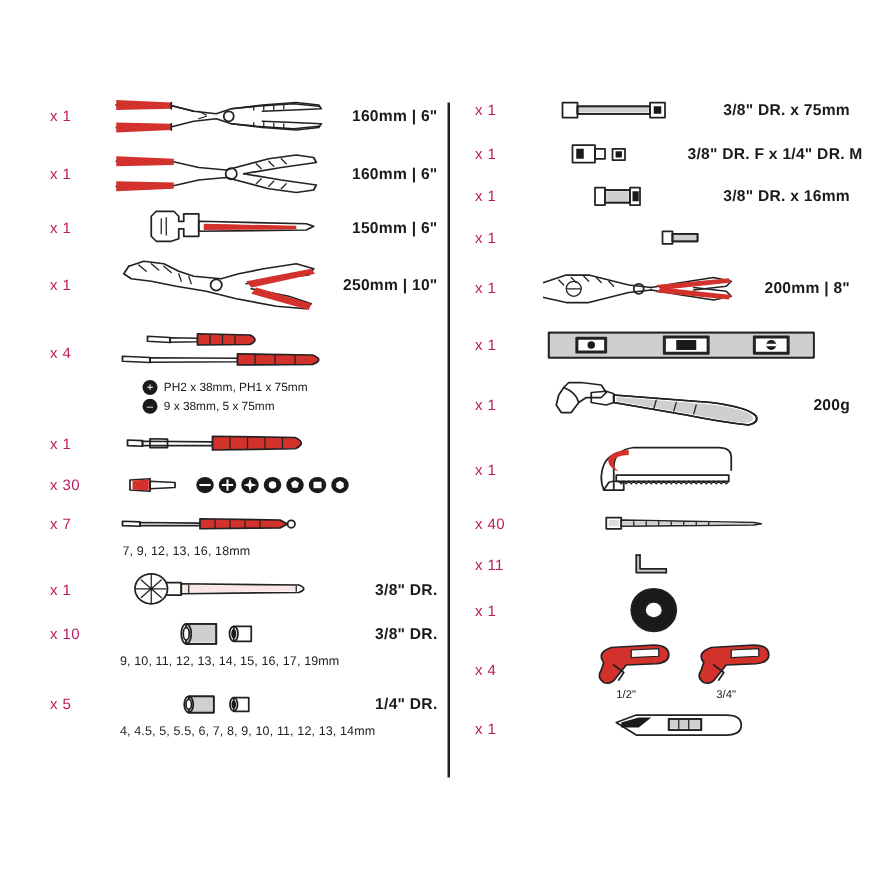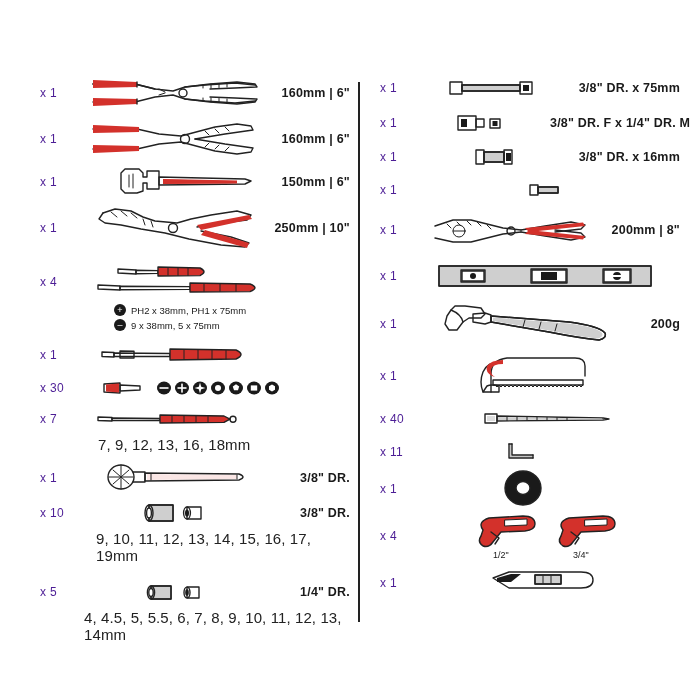--- a/index.html
+++ b/index.html
@@ -25,42 +25,42 @@
   .row{
     position:relative;
     display:flex;
     align-items:center;
     margin-bottom:0;
   }
   .qty{
     width:34px;
     font-size:12px;
     letter-spacing:.3px;
-    color:#4c1d95;
+    color:#be185d;
     flex:0 0 34px;
     text-align:left;
   }
   .art{
     flex:1 1 auto;
     display:flex;
     align-items:center;
     justify-content:center;
     min-height:30px;
   }
   .spec{
     font-size:12.5px;
     font-weight:bold;
     letter-spacing:.2px;
     text-align:right;
     white-space:nowrap;
     flex:0 0 auto;
     padding-left:6px;
   }
   .subnote{
-    font-size:15px;
+    font-size:10px;
     color:#222;
     margin:1px 0 0 78px;
     letter-spacing:.1px;
   }
   .bitnote{
     display:flex;align-items:center;gap:5px;
     font-size:9.5px;margin:2px 0 0 74px;
   }
   .bitnote .glyph{
     width:12px;height:12px;border-radius:50%;
@@ -283,21 +283,21 @@
           <ellipse class="ln" cx="62" cy="14.5" rx="3.6" ry="6.5"></ellipse>
           <ellipse class="wht" cx="62" cy="14.5" rx="2.2" ry="4"></ellipse>
           <ellipse class="ln" cx="62" cy="14.5" rx="2.2" ry="4"></ellipse>
           <path class="ln" d="M98 9 L110 9 L110 20 L98 20 Z"></path>
           <ellipse class="ln" cx="98" cy="14.5" rx="3" ry="5.4"></ellipse>
           <ellipse class="blk" cx="98" cy="14.5" rx="1.8" ry="3.2"></ellipse>
         </svg>
       </div>
       <div class="spec">1/4" DR.</div>
     </div>
-    <div class="subnote" style="margin-left:44px">4, 4.5, 5, 5.5, 6, 7, 8, 9, 10, 11, 12, 13, 14mm</div>
+    <div class="subnote" style="margin-left:56px">4, 4.5, 5, 5.5, 6, 7, 8, 9, 10, 11, 12, 13, 14mm</div>
 
   </div>
 
   <div class="col col-right">
 
     <div class="row" style="height:36px">
       <div class="qty">x 1</div>
       <div class="art">
         <svg width="130" height="28" viewBox="0 0 130 28">
           <path class="ln" d="M22 8 L34 8 L34 20 L22 20 Z"></path>

